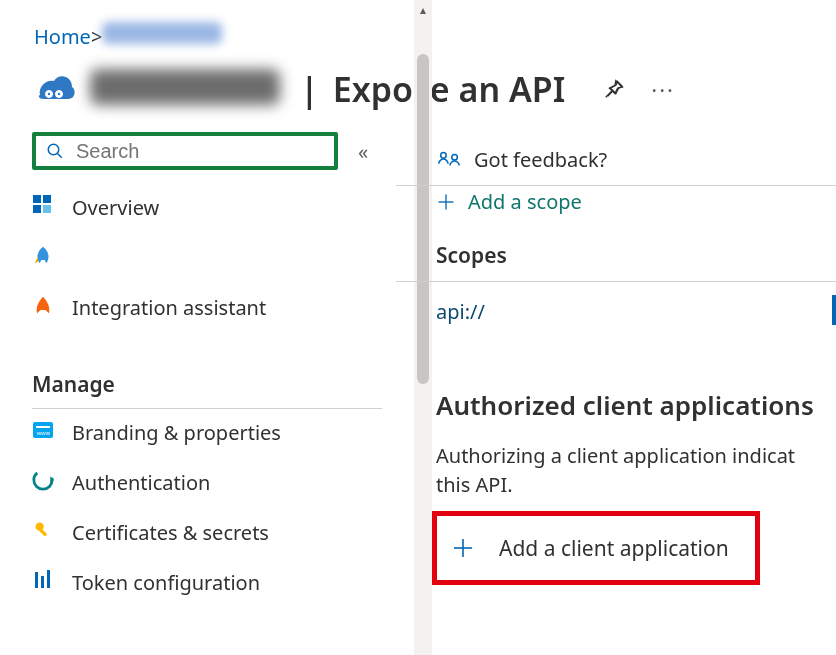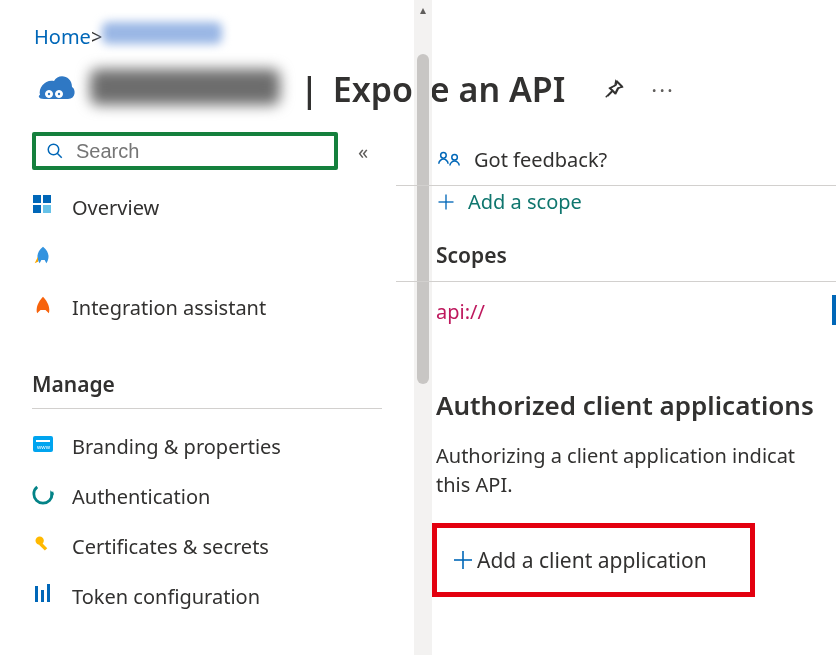--- a/index.html
+++ b/index.html
@@ -155,21 +155,21 @@
   justify-content: center;
   flex: 0 0 22px;
 }
 .section-header {
   font-size: 21px;
   font-weight: 600;
   margin-top: 26px;
   width: 350px;
   padding-bottom: 10px;
   border-bottom: 1px solid #d2d0ce;
-  margin-bottom: 24px;
+  margin-bottom: 10px;
 }
 
 
 .scroll-track {
   position: absolute;
   left: 414px;
   top: 0;
   width: 18px;
   height: 100%;
   background: #f3f2f1;
@@ -218,40 +218,40 @@
 .section-label {
   font-size: 21px;
   font-weight: 600;
   padding: 20px 0 12px 40px;
 }
 .api-row {
   border-top: 1px solid #d2d0ce;
   padding: 16px 0 16px 40px;
 }
 .api-link {
-  color: #be185d;
+  color: #0c4a6e;
   font-size: 20px;
 }
 .big-heading {
   font-size: 26px;
   font-weight: 600;
   padding: 46px 0 8px 40px;
 }
 .desc {
   font-size: 20px;
   padding: 10px 0 0 40px;
   line-height: 1.45;
 }
 .add-client-box {
-  margin: 24px 0 0 36px;
+  margin: 12px 0 0 36px;
   border: 5px solid #e3000f;
-  padding: 18px 43px 18px 14px;
+  padding: 18px 26px 18px 14px;
   display: inline-flex;
   align-items: center;
-  gap: 2px;
+  gap: 24px;
   font-size: 21px;
   cursor: pointer;
 }
 .blue-edge {
   position: absolute;
   right: 0;
   top: 163px;
   width: 4px;
   height: 30px;
   background: #0067b8;

